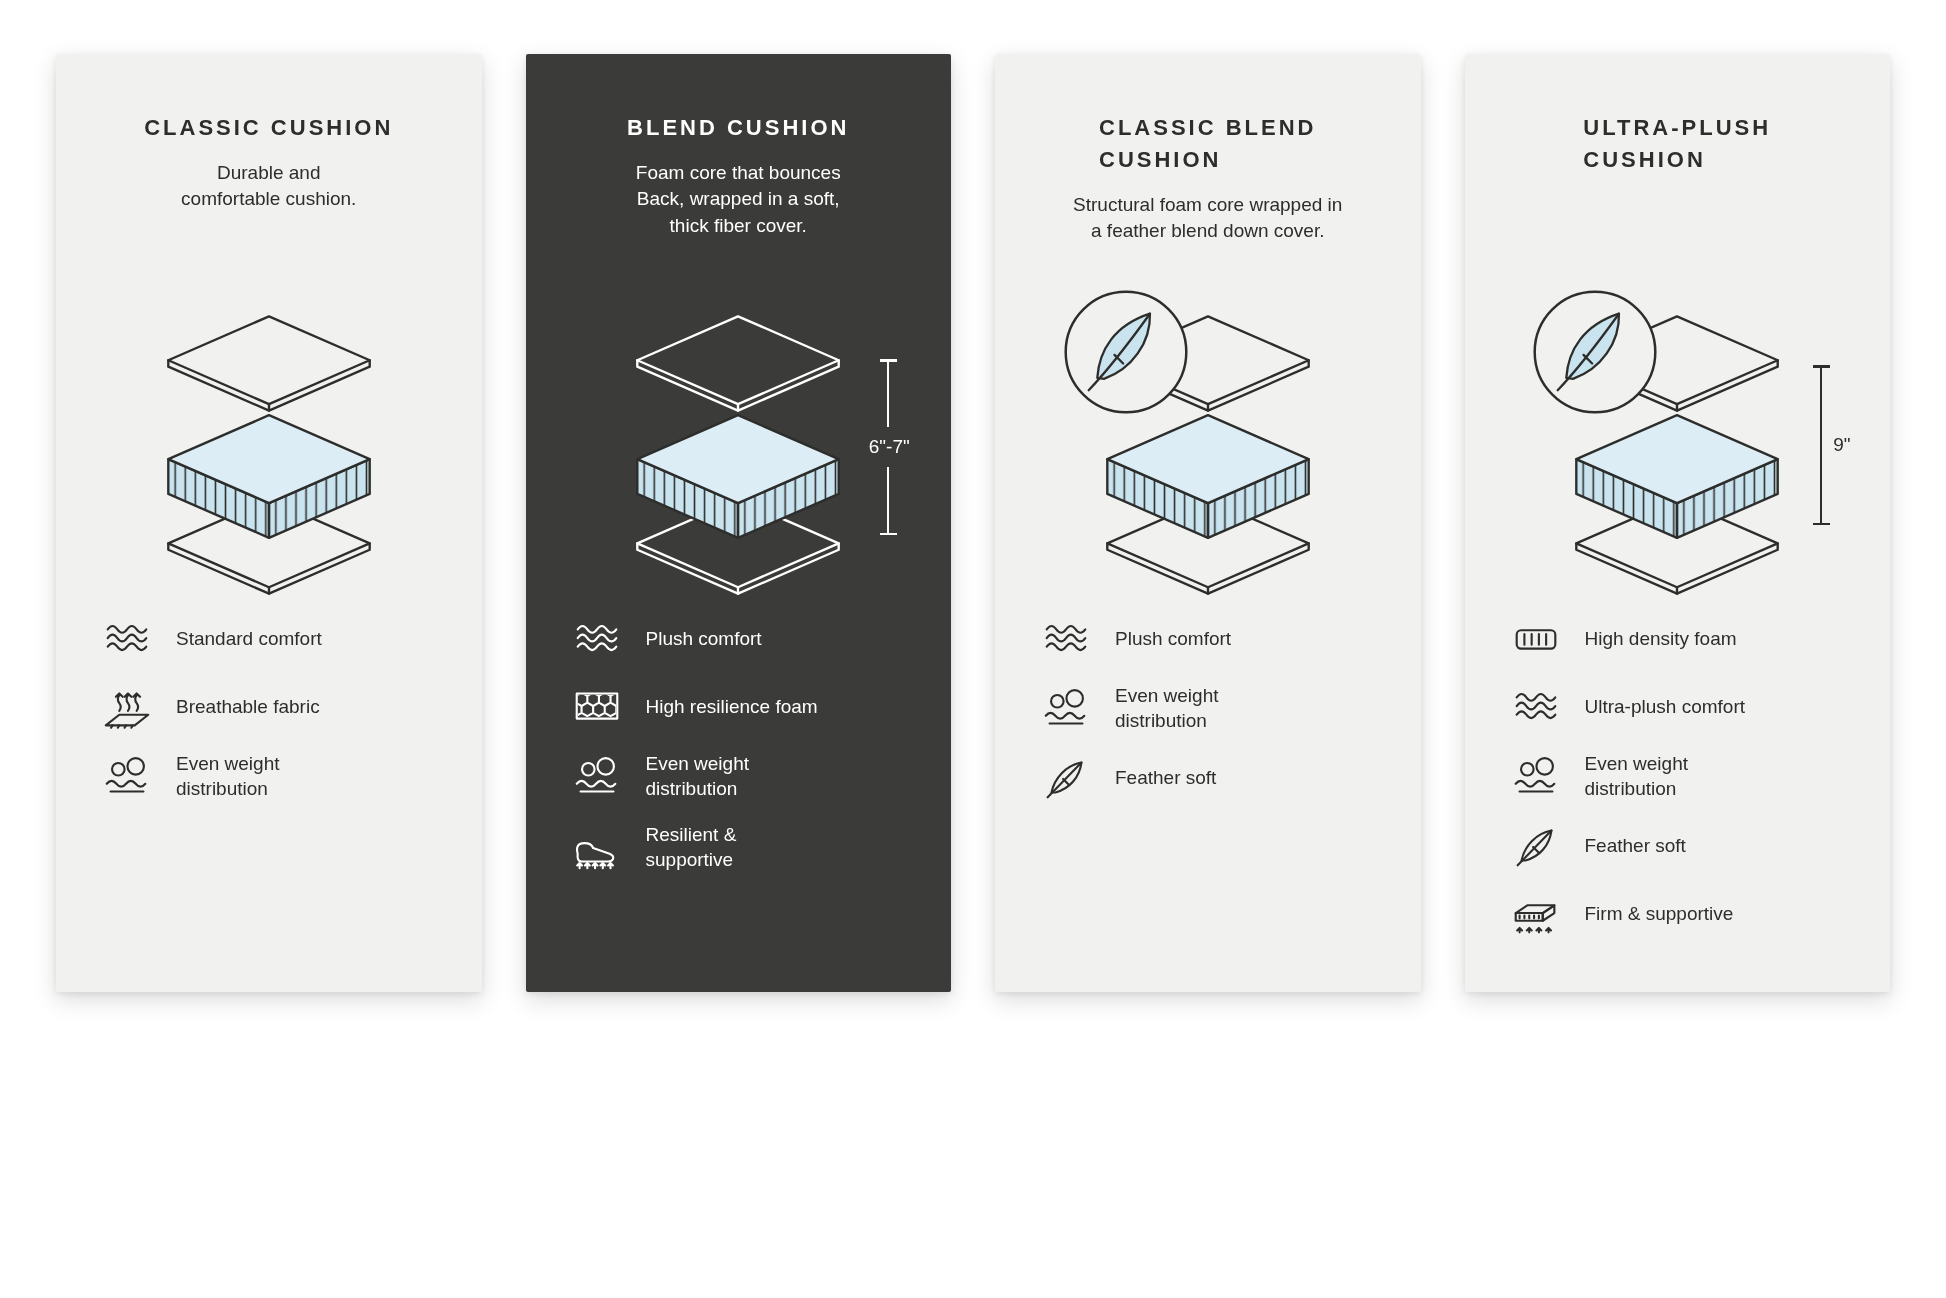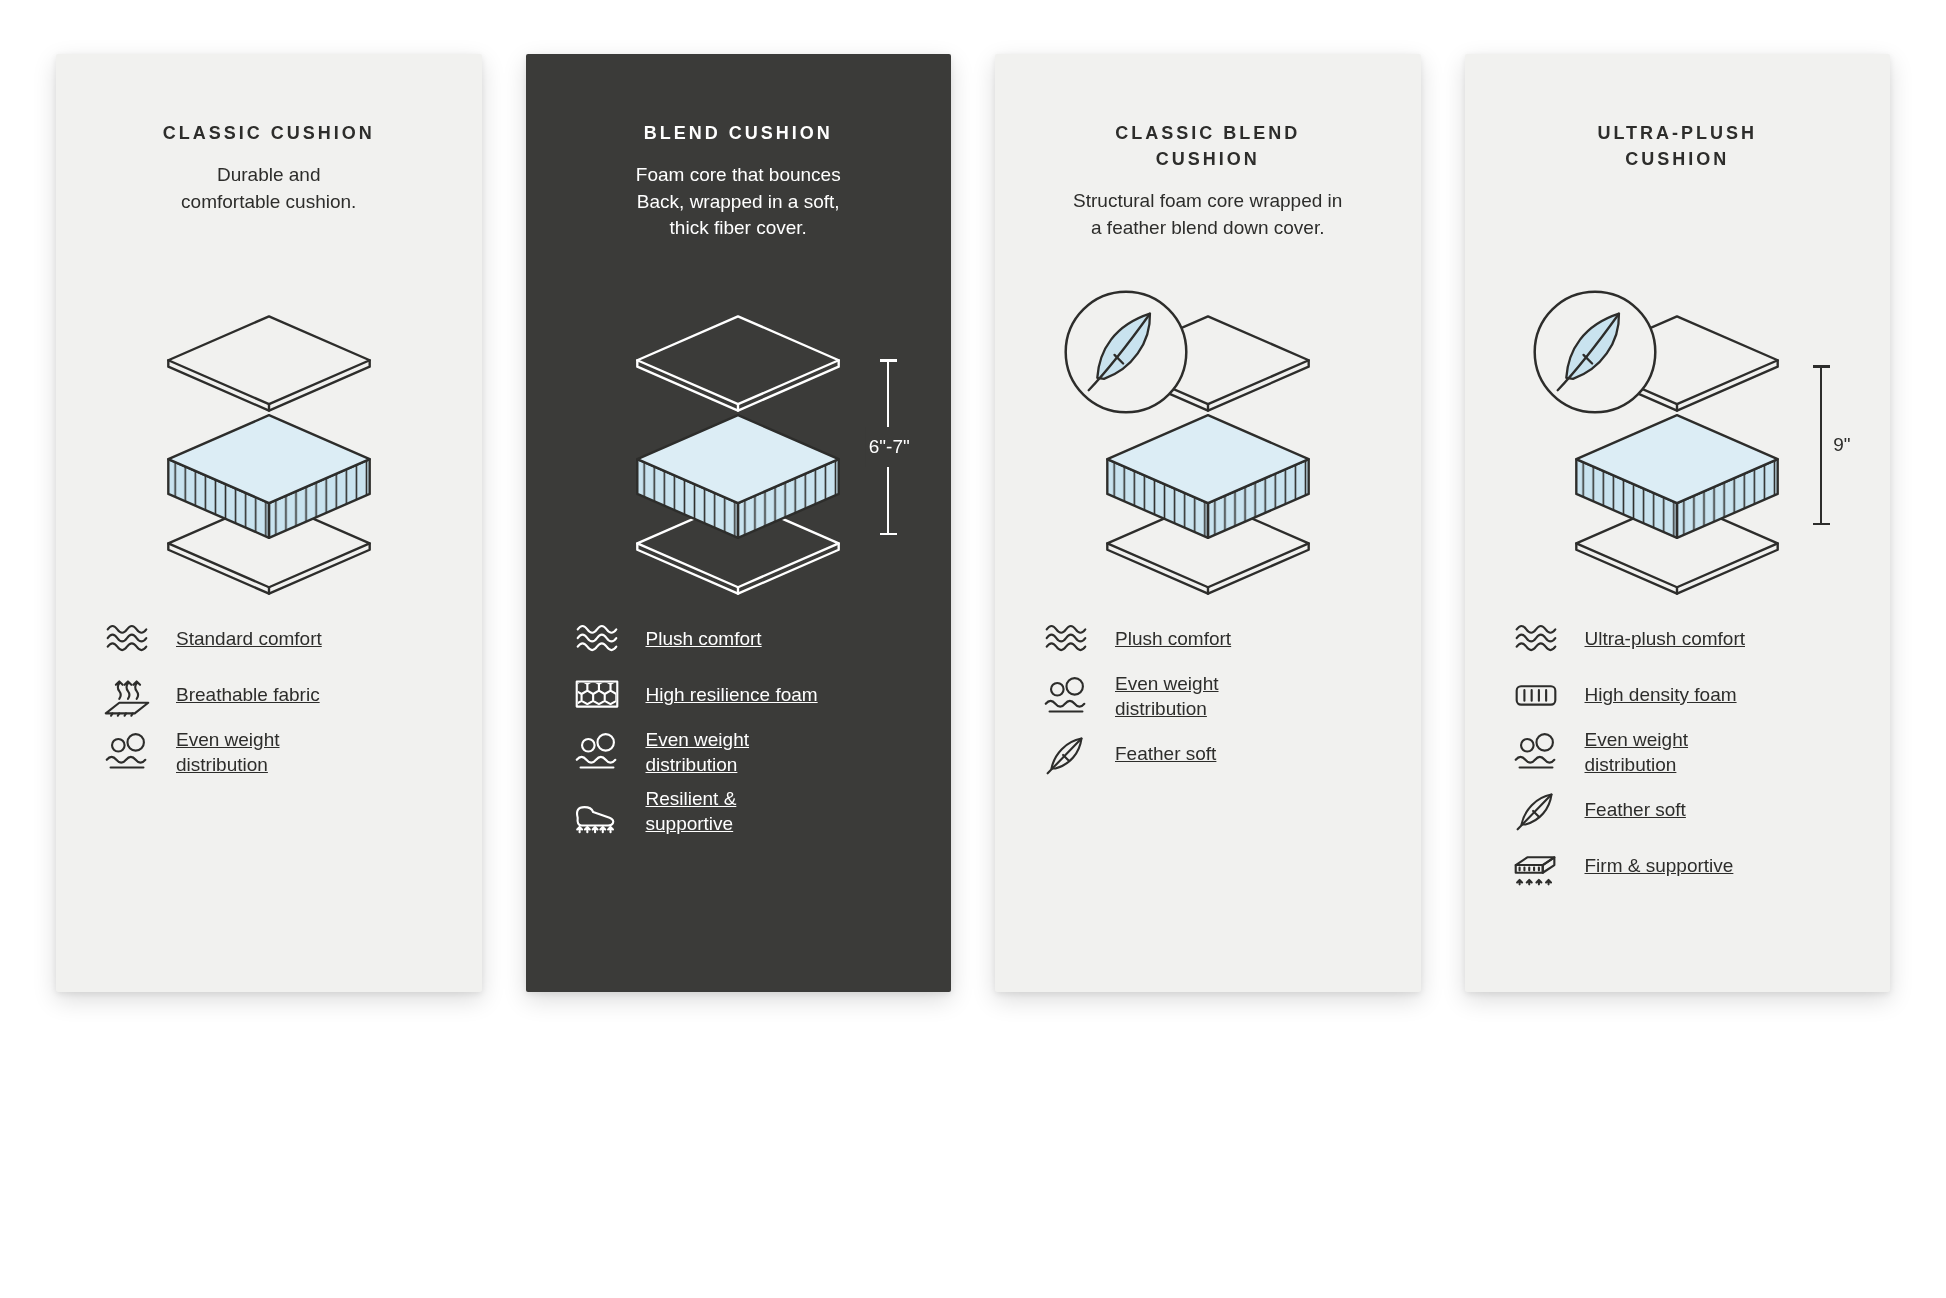--- a/index.html
+++ b/index.html
@@ -24,23 +24,23 @@
     box-shadow:0 8px 24px rgba(0,0,0,.14), 0 2px 6px rgba(0,0,0,.08);
     border-radius:2px;
     padding:46px 40px;
     display:flex;
     flex-direction:column;
   }
   .card.dark { --card-bg:#3b3b39; color:#ffffff; }
 
   .card-head { height:196px; display:flex; flex-direction:column; align-items:center; }
   .card-title {
-    font-size:18px; font-weight:bold; letter-spacing:3px;
-    text-align:center; line-height:1.45; white-space:pre-line;
-    margin-top:20px;
+    font-size:22px; font-weight:bold; letter-spacing:3px;
+    line-height:1.45; white-space:pre-line;
+    margin-top:12px;
   }
   .card-desc {
     font-size:19px; line-height:1.4; text-align:center;
     white-space:pre-line; margin-top:16px; max-width:300px;
   }
 
   .illus-zone { height:318px; display:flex; align-items:center; justify-content:center; }
   .illus { position:relative; width:238px; }
   .cushion-svg { display:block; width:238px; height:auto; overflow:visible; }
 
@@ -60,21 +60,21 @@
   .measure::before, .measure::after {
     content:""; position:absolute; left:-9px; width:17px; height:2.5px; background:currentColor;
   }
   .measure::before { top:0; } .measure::after { bottom:0; }
   .m-label { position:absolute; font-size:19px; white-space:nowrap; }
   .measure.label-over .m-label { left:50%; top:50%; transform:translate(-50%,-50%); background:var(--card-bg); padding:9px 3px; }
   .measure.label-right .m-label { left:11px; top:50%; transform:translateY(-50%); }
   .m2 { right:-32px; top:50px; height:176px; }
   .m4 { right:-26px; top:56px; height:160px; }
 
-  .features { list-style:none; margin-top:2px; display:flex; flex-direction:column; gap:10px;text-decoration:underline; }
+  .features { list-style:none; margin-top:2px; display:flex; flex-direction:column; gap:22px; }
   .feature { display:flex; align-items:center; gap:18px; min-height:44px; }
   .ficon { flex:0 0 62px; display:flex; justify-content:center; align-items:center; }
   .ficon svg {
     width:56px; height:46px;
     stroke:currentColor; fill:none;
     stroke-width:2.2; stroke-linecap:round; stroke-linejoin:round;
     overflow:visible;
   }
   .flabel { font-size:19px; line-height:1.3; max-width:178px; }
 </style>
@@ -355,35 +355,35 @@
         </svg>
         <div class="measure m4 label-right">
           <span class="m-label">9"</span>
         </div>
       </div>
     </div>
     <ul class="features">
       <li class="feature">
         <span class="ficon">
           <svg viewBox="0 0 58 46">
+            <rect x="9" y="14" width="40" height="19" rx="4.5"></rect>
+            <path d="M17,18 V29 M24.5,18 V29 M32,18 V29 M39.5,18 V29"></path>
+          </svg>
+        </span>
+        <span class="flabel">High density foam</span>
+      </li>
+      <li class="feature">
+        <span class="ficon">
+          <svg viewBox="0 0 58 46">
               <path d="M9,13 q5,-7 10,0 t10,0 t10,0 t10,0"></path>
               <path d="M9,22 q5,-7 10,0 t10,0 t10,0 t10,0"></path>
               <path d="M9,31 q5,-7 10,0 t10,0 t10,0 t10,0"></path>
             </svg>
         </span>
         <span class="flabel">Ultra-plush comfort</span>
-      </li>
-      <li class="feature">
-        <span class="ficon">
-          <svg viewBox="0 0 58 46">
-            <rect x="9" y="14" width="40" height="19" rx="4.5"></rect>
-            <path d="M17,18 V29 M24.5,18 V29 M32,18 V29 M39.5,18 V29"></path>
-          </svg>
-        </span>
-        <span class="flabel">High density foam</span>
       </li>
       <li class="feature">
         <span class="ficon">
           <svg viewBox="0 0 58 46">
             <circle cx="20" cy="15" r="6.5"></circle>
               <circle cx="38" cy="12" r="8.5"></circle>
             <path d="M8,30 q5,-6 10,0 t10,0 t10,0 t10,0"></path>
             <path d="M12,38 H46"></path>
           </svg>
         </span>

